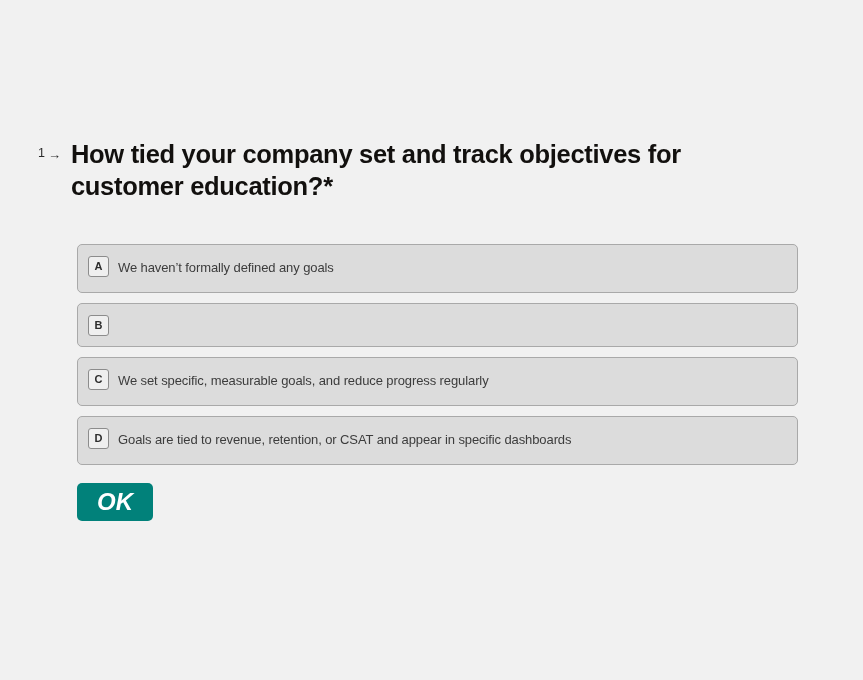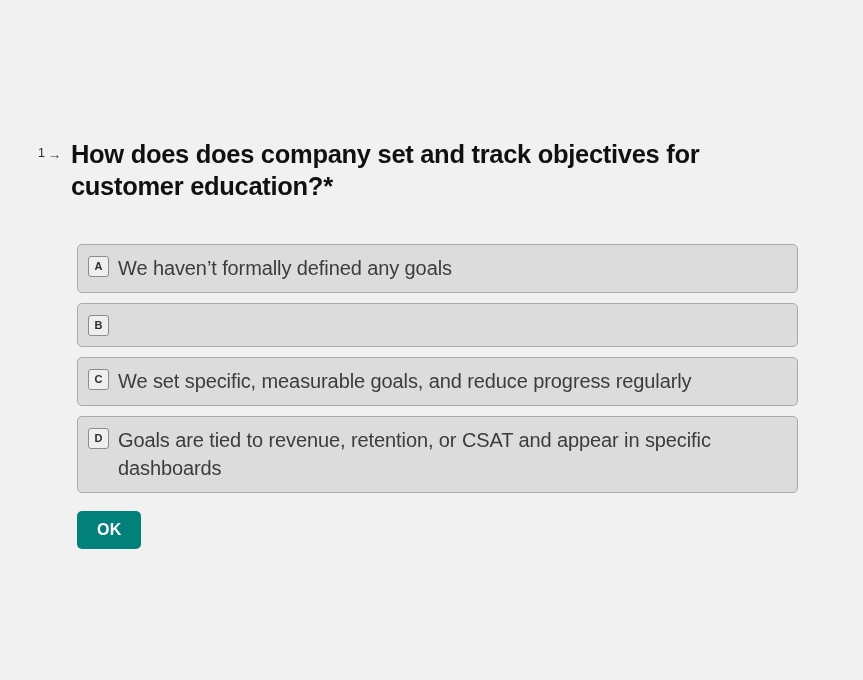--- a/index.html
+++ b/index.html
@@ -105,65 +105,66 @@
     align-items: center;
     justify-content: center;
     font-size: 11px;
     font-weight: 700;
     color: #2d2d2d;
     line-height: 1;
     margin-top: 2px;
   }
 
   .choice-text {
-    font-size: 20px;
+    font-size: 13px;
     line-height: 28px;
     color: #3c3c3c;
     letter-spacing: -0.1px;
     flex: 1 1 auto;
   }
 
   
   .submit-row {
     margin-top: 18px;
     padding-left: 39px;
     display: flex;
     align-items: center;
   }
 
   .ok-button {
     background: #01817a;
     color: #ffffff;
     border: none;
     border-radius: 5px;
     font-family: "Liberation Sans", sans-serif;
-    font-size: 16px;
+    font-size: 24px;
     font-weight: 700;
     letter-spacing: 0.2px;
     padding: 0 20px;
     height: 38px;
     display: inline-flex;
     align-items: center;
     justify-content: center;
     cursor: pointer;
+    font-style: italic;
   }
 </style>
 </head>
 <body>
 
 <div class="form-viewport">
 
   <div class="question-block">
 
     <div class="question-head">
       <div class="question-index">
         <span class="idx-num">1</span>
         <span class="idx-arrow">→</span>
       </div>
-      <h1 class="question-title"><span>How does does company set and track objectives for customer education?</span><span class="req-mark">*</span></h1>
+      <h1 class="question-title"><span>How tied your company set and track objectives for customer education?</span><span class="req-mark">*</span></h1>
     </div>
 
     <div class="choice-list">
 
       <div class="choice">
         <span class="choice-key">A</span>
         <span class="choice-text">We haven’t formally defined any goals</span>
       </div>
 
       <div class="choice">

